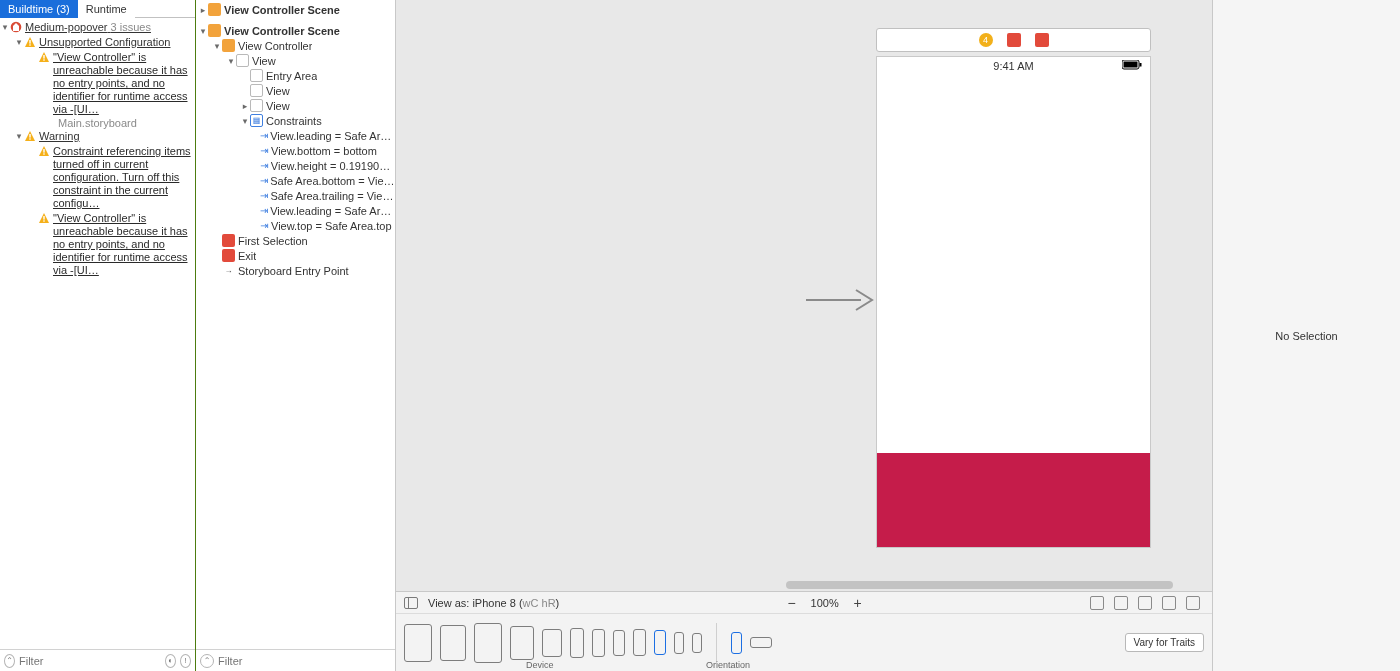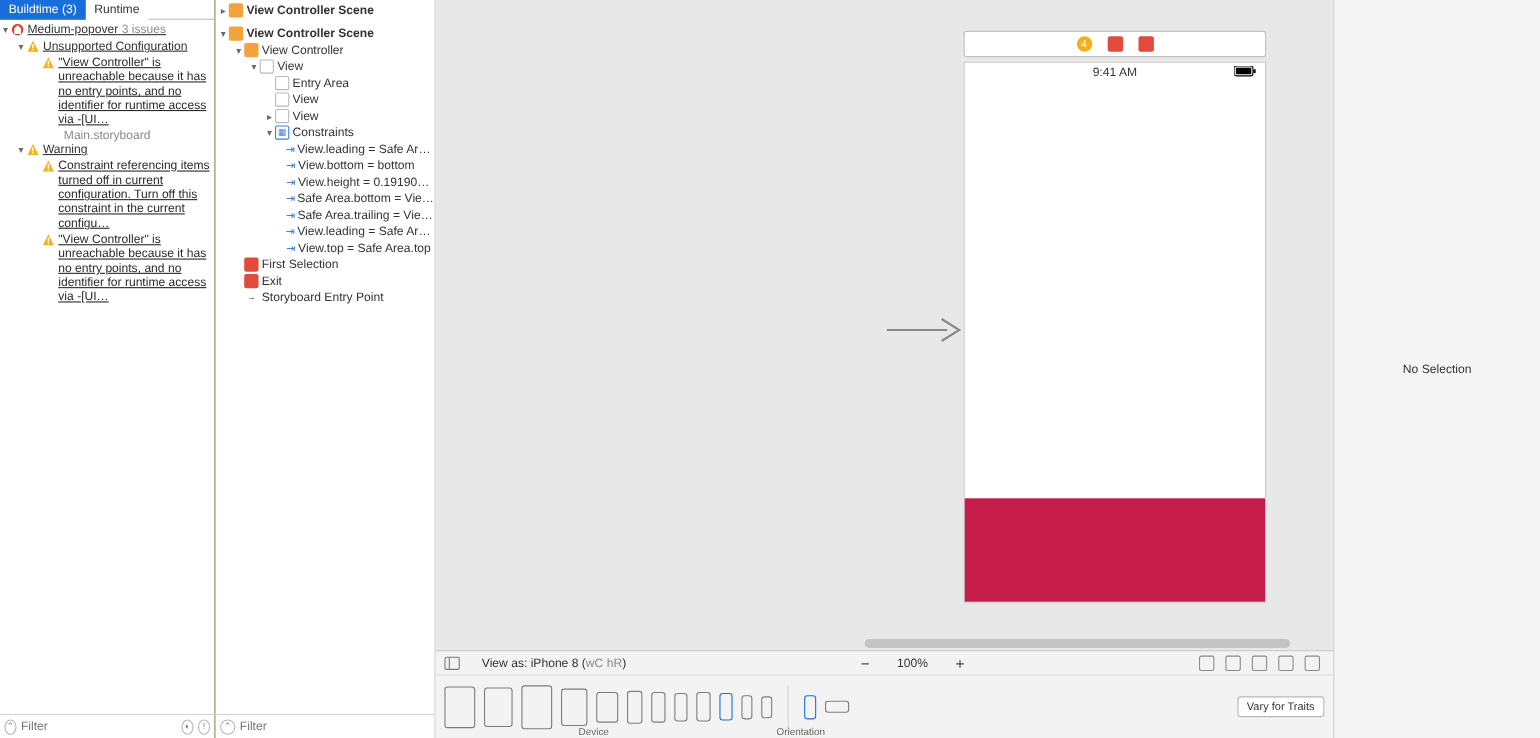--- a/index.html
+++ b/index.html
@@ -55,21 +55,21 @@
 #statusbar .battery { position: absolute; right: 8px; top: 3px; }
 #redview { position: absolute; left: 0; right: 0; bottom: 0; height: 94px; background: #c51c4a; }
 #entry-arrow { position: absolute; left: 410px; top: 280px; width: 68px; height: 40px; }
 
 #hscroll { position: absolute; left: 390px; right: 5px; bottom: 0; height: 12px; }
 #hscroll .track { position: absolute; inset: 0; background: transparent; }
 #hscroll .thumb { position: absolute; left: 0; width: 92%; top: 2px; height: 8px; background: #c3c3c3; border-radius: 4px; }
 
 
 #device-bar { height: 80px; border-top: 1px solid #c8c8c8; background: #f3f3f3; display: flex; flex-direction: column; }
-#device-top { height: 22px; display: flex; align-items: center; padding: 0 8px; gap: 20px; border-bottom: 1px solid #dcdcdc; }
+#device-top { height: 22px; display: flex; align-items: center; padding: 0 8px; gap: 10px; border-bottom: 1px solid #dcdcdc; }
 #device-top .sp { flex: 1; }
 .zoom-btn { width: 18px; text-align: center; color: #444; font-size: 14px; }
 #align-ics { display: flex; gap: 10px; padding-right: 4px; }
 .align-ic { width: 14px; height: 14px; border: 1px solid #8a8a8a; border-radius: 2px; }
 
 #device-bottom { flex: 1; display: flex; align-items: center; padding: 4px 8px; gap: 8px; position: relative; }
 .dev-ic { border: 1.4px solid #7d7d7d; border-radius: 3px; background: #fff0; }
 .dev-ic.sel { border-color: #1c6fe3; }
 .dev-sep { width: 1px; height: 40px; background: #cfcfcf; margin: 0 6px; }
 .dev-lab { position: absolute; bottom: 1px; font-size: 9px; color: #666; }

